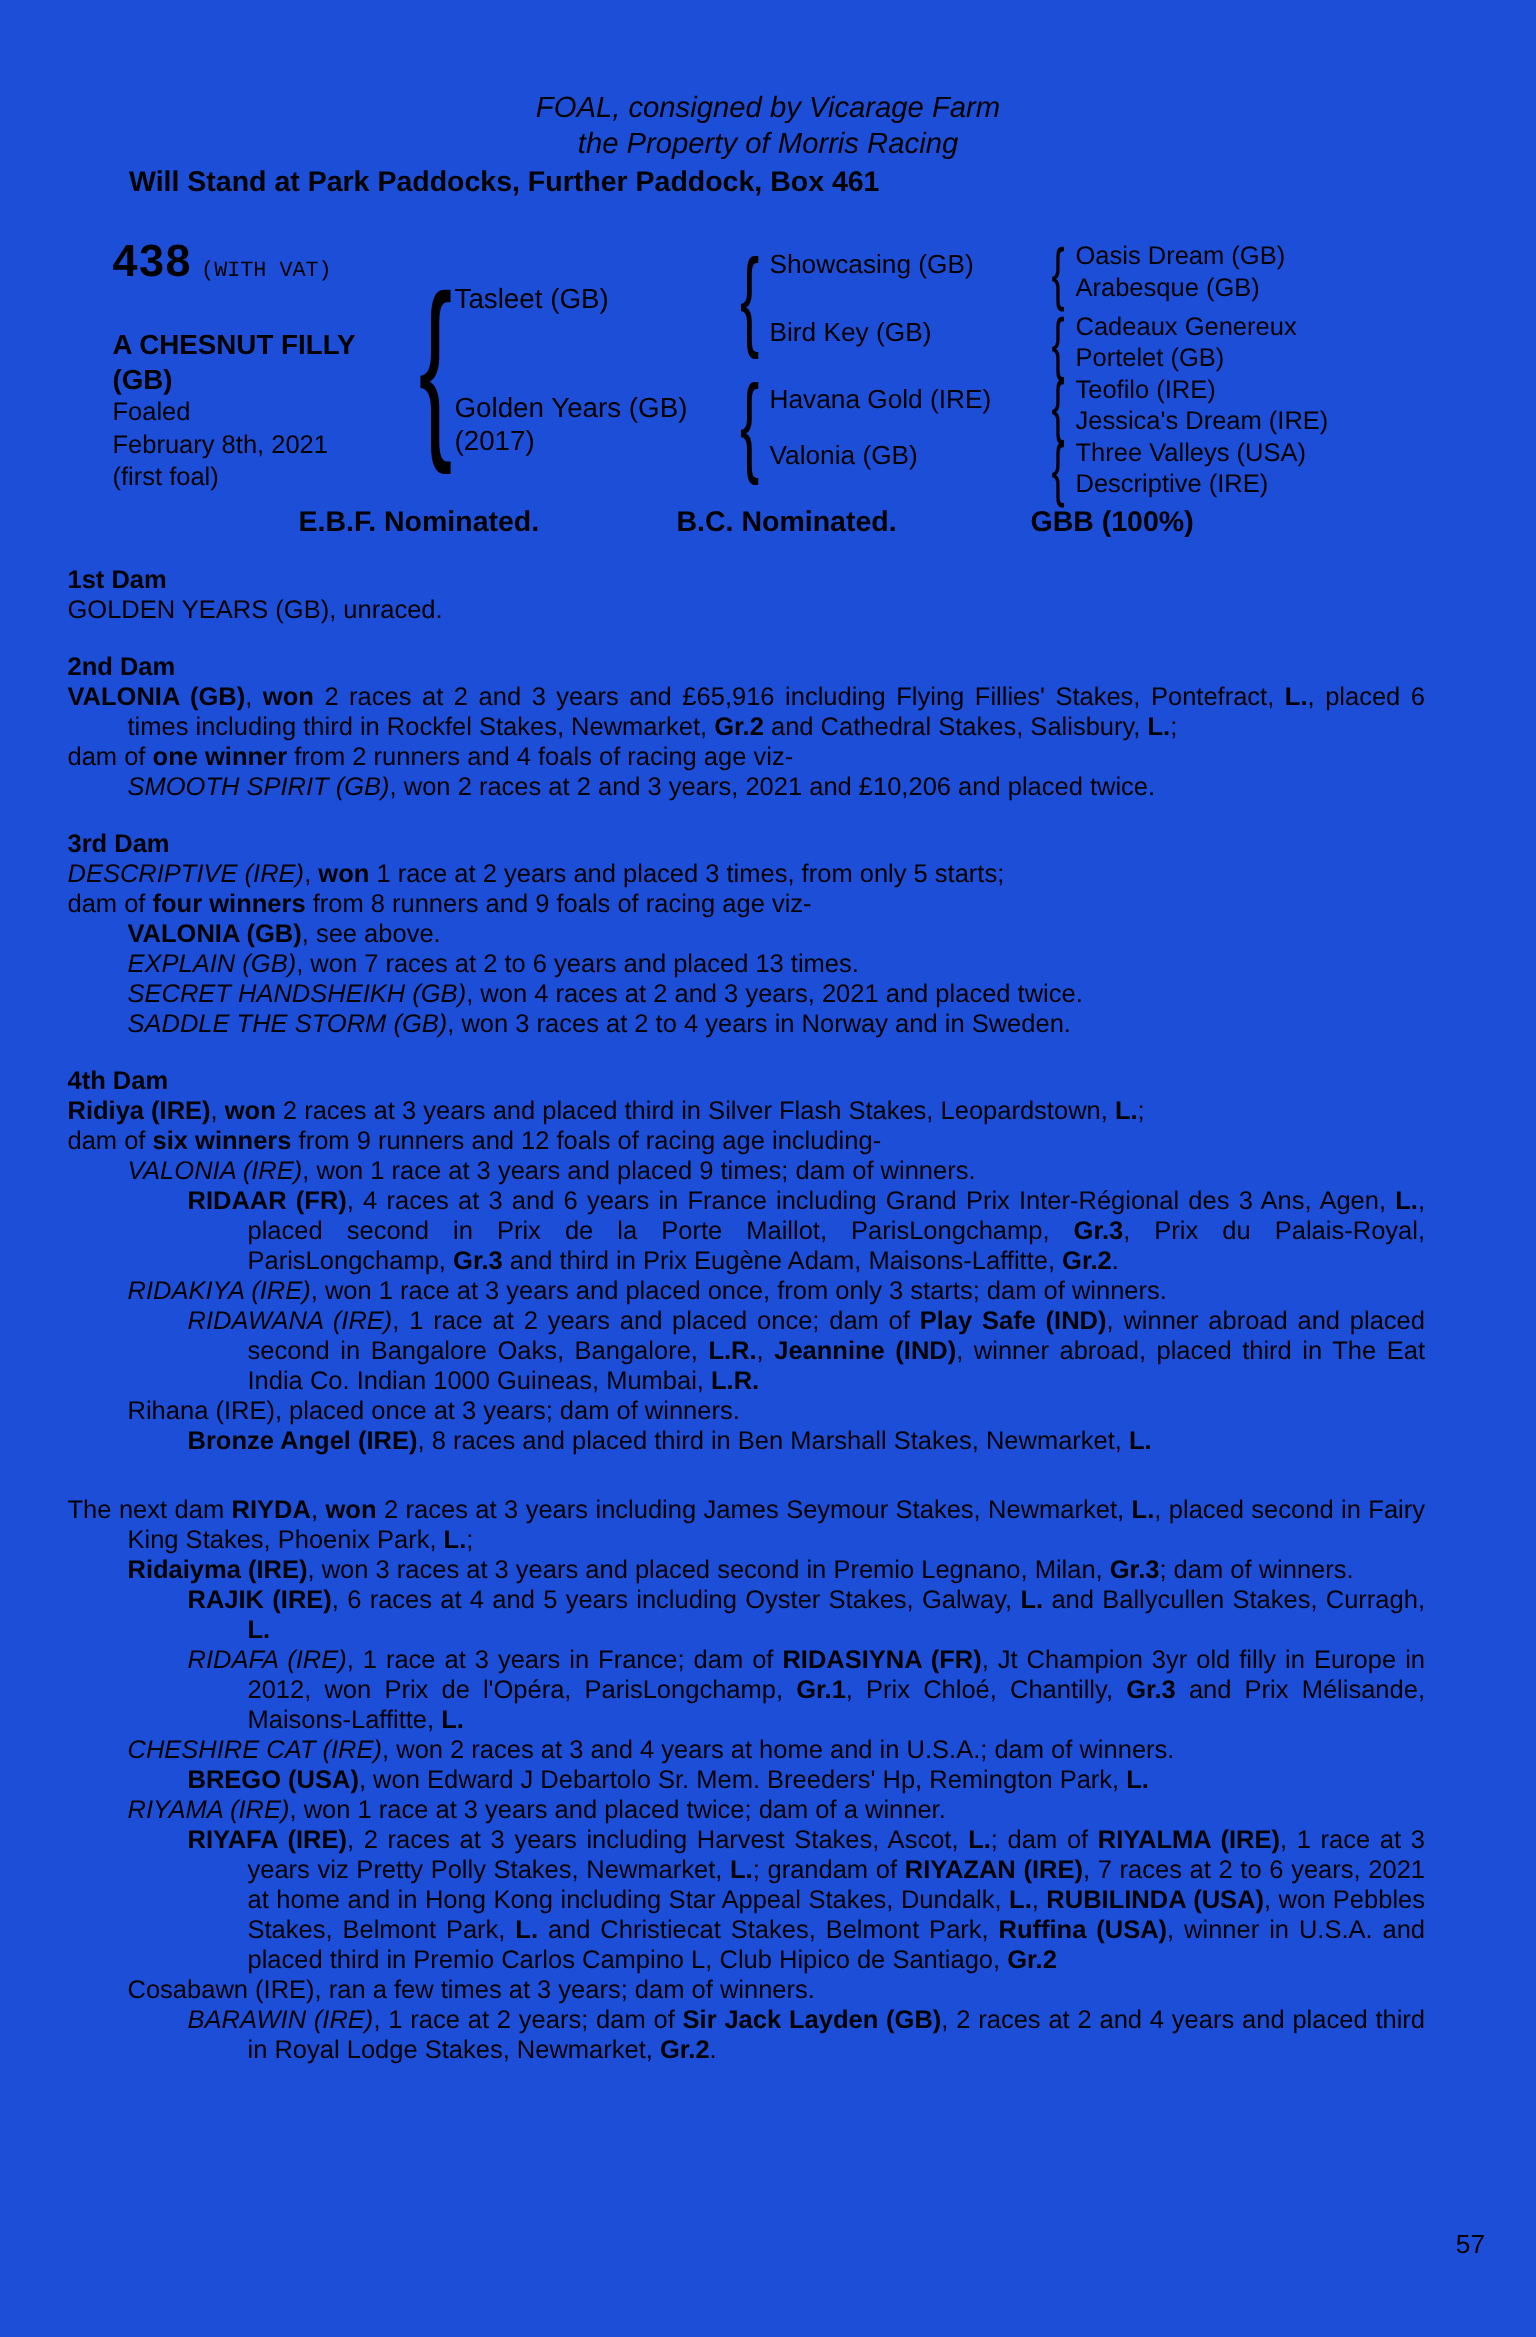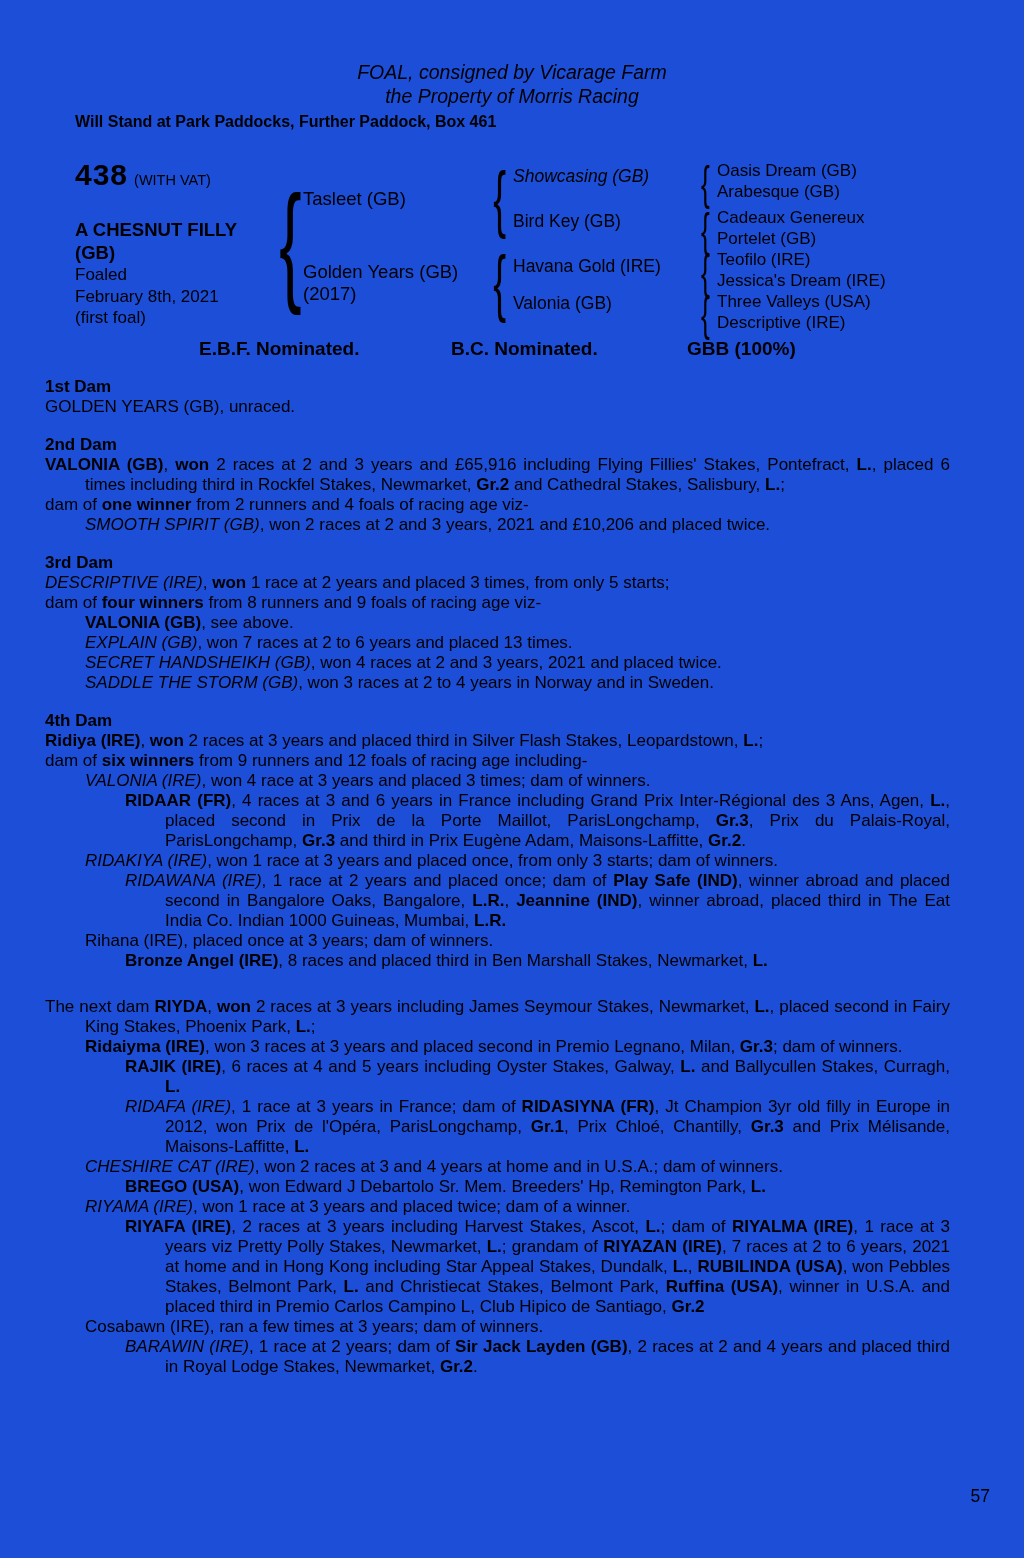--- a/index.html
+++ b/index.html
@@ -8,27 +8,27 @@
     width:1024px;height:1558px;
     margin:0 auto;
     background:#1d4ed8;
     color:#000;
     font-family:"Liberation Sans","DejaVu Sans",sans-serif;
     overflow:hidden;
   }
   
   .header{padding-top:60px;}
   .h-center{text-align:center;font-style:italic;font-size:19.5px;line-height:24px;font-weight:400;}
-  .h-stand{padding-left:75px;font-weight:700;font-size:16px;line-height:25px;margin-top:1px;}
+  .h-stand{padding-left:75px;font-weight:700;font-size:19px;line-height:25px;margin-top:1px;margin-left:11px;}
   
   .pedigree{position:relative;height:192px;margin-top:12px;}
   .pedigree *{white-space:nowrap;}
   .lot-line{position:absolute;left:75px;top:12px;}
   .lot-number{font-size:30px;font-weight:700;letter-spacing:1px;}
-  .lot-vat{font-size:14.5px;margin-left:6px;}
+  .lot-vat{font-size:14.5px;margin-left:6px;font-family:Liberation Mono, monospace;}
   .lot-name{position:absolute;left:75px;top:72px;}
   .lot-name .nm{font-weight:700;font-size:18.5px;line-height:23px;}
   .lot-name .fl{font-size:17px;line-height:21.5px;}
   .g1-sire{position:absolute;left:303px;top:42px;font-size:18.5px;}
   .g1-dam{position:absolute;left:303px;top:115px;font-size:18.5px;line-height:22px;}
   .g2{position:absolute;left:513px;font-size:17.5px;}
   .g3{position:absolute;left:717px;font-size:17px;line-height:21px;}
   .brace{position:absolute;transform-origin:center center;font-weight:400;line-height:1;
          font-family:"Liberation Sans",sans-serif;}
   .brace-g1{left:270px;top:36px;font-size:122px;transform:scale(.55,1.08);}
@@ -81,21 +81,21 @@
 
     <div class="brace brace-g1">{</div>
     <div class="g1-sire">Tasleet (GB)</div>
     <div class="g1-dam">
       <div>Golden Years (GB)</div>
       <div>(2017)</div>
     </div>
 
     <div class="brace brace-g2" style="top:18px;">{</div>
     <div class="brace brace-g2" style="top:102px;">{</div>
-    <div class="g2" style="top:20px;font-style:italic;">Showcasing (GB)</div>
+    <div class="g2" style="top:20px;">Showcasing (GB)</div>
     <div class="g2" style="top:65px;">Bird Key (GB)</div>
     <div class="g2" style="top:110px;">Havana Gold (IRE)</div>
     <div class="g2" style="top:147px;">Valonia (GB)</div>
 
     <div class="brace brace-g3" style="top:15px;">{</div>
     <div class="brace brace-g3" style="top:62px;">{</div>
     <div class="brace brace-g3" style="top:104px;">{</div>
     <div class="brace brace-g3" style="top:146px;">{</div>
     <div class="g3" style="top:14px;">
       <div>Oasis Dream (GB)</div>
@@ -138,21 +138,21 @@
         <p class="para p0"><span>dam of </span><span class="s-b">four winners</span><span> from 8 runners and 9 foals of racing age viz-</span></p>
         <p class="para p1"><span class="s-b">VALONIA (GB)</span><span>, see above.</span></p>
         <p class="para p1"><span class="s-i">EXPLAIN (GB)</span><span>, won 7 races at 2 to 6 years and placed 13 times.</span></p>
         <p class="para p1"><span class="s-i">SECRET HANDSHEIKH (GB)</span><span>, won 4 races at 2 and 3 years, 2021 and placed twice.</span></p>
         <p class="para p1"><span class="s-i">SADDLE THE STORM (GB)</span><span>, won 3 races at 2 to 4 years in Norway and in Sweden.</span></p>
       </div>
       <div class="section">
         <div class="sec-heading">4th Dam</div>
         <p class="para p0"><span class="s-b">Ridiya (IRE)</span><span>, </span><span class="s-b">won</span><span> 2 races at 3 years and placed third in Silver Flash Stakes, Leopardstown, </span><span class="s-b">L.</span><span>;</span></p>
         <p class="para p0"><span>dam of </span><span class="s-b">six winners</span><span> from 9 runners and 12 foals of racing age including-</span></p>
-        <p class="para p1"><span class="s-i">VALONIA (IRE)</span><span>, won 4 race at 3 years and placed 3 times; dam of winners.</span></p>
+        <p class="para p1"><span class="s-i">VALONIA (IRE)</span><span>, won 1 race at 3 years and placed 9 times; dam of winners.</span></p>
         <p class="para p2"><span class="s-b">RIDAAR (FR)</span><span>, 4 races at 3 and 6 years in France including Grand Prix Inter-Régional des 3 Ans, Agen, </span><span class="s-b">L.</span><span>, placed second in Prix de la Porte Maillot, ParisLongchamp, </span><span class="s-b">Gr.3</span><span>, Prix du Palais-Royal, ParisLongchamp, </span><span class="s-b">Gr.3</span><span> and third in Prix Eugène Adam, Maisons-Laffitte, </span><span class="s-b">Gr.2</span><span>.</span></p>
         <p class="para p1"><span class="s-i">RIDAKIYA (IRE)</span><span>, won 1 race at 3 years and placed once, from only 3 starts; dam of winners.</span></p>
         <p class="para p2"><span class="s-i">RIDAWANA (IRE)</span><span>, 1 race at 2 years and placed once; dam of </span><span class="s-b">Play Safe (IND)</span><span>, winner abroad and placed second in Bangalore Oaks, Bangalore, </span><span class="s-b">L.R.</span><span>, </span><span class="s-b">Jeannine (IND)</span><span>, winner abroad, placed third in The Eat India Co. Indian 1000 Guineas, Mumbai, </span><span class="s-b">L.R.</span></p>
         <p class="para p1"><span>Rihana (IRE), placed once at 3 years; dam of winners.</span></p>
         <p class="para p2"><span class="s-b">Bronze Angel (IRE)</span><span>, 8 races and placed third in Ben Marshall Stakes, Newmarket, </span><span class="s-b">L.</span></p>
       </div>
       <div class="section gap">
         <p class="para p0"><span>The next dam </span><span class="s-b">RIYDA</span><span>, </span><span class="s-b">won</span><span> 2 races at 3 years including James Seymour Stakes, Newmarket, </span><span class="s-b">L.</span><span>, placed second in Fairy King Stakes, Phoenix Park, </span><span class="s-b">L.</span><span>;</span></p>
         <p class="para p1"><span class="s-b">Ridaiyma (IRE)</span><span>, won 3 races at 3 years and placed second in Premio Legnano, Milan, </span><span class="s-b">Gr.3</span><span>; dam of winners.</span></p>
         <p class="para p2"><span class="s-b">RAJIK (IRE)</span><span>, 6 races at 4 and 5 years including Oyster Stakes, Galway, </span><span class="s-b">L.</span><span> and Ballycullen Stakes, Curragh, </span><span class="s-b">L.</span></p>

